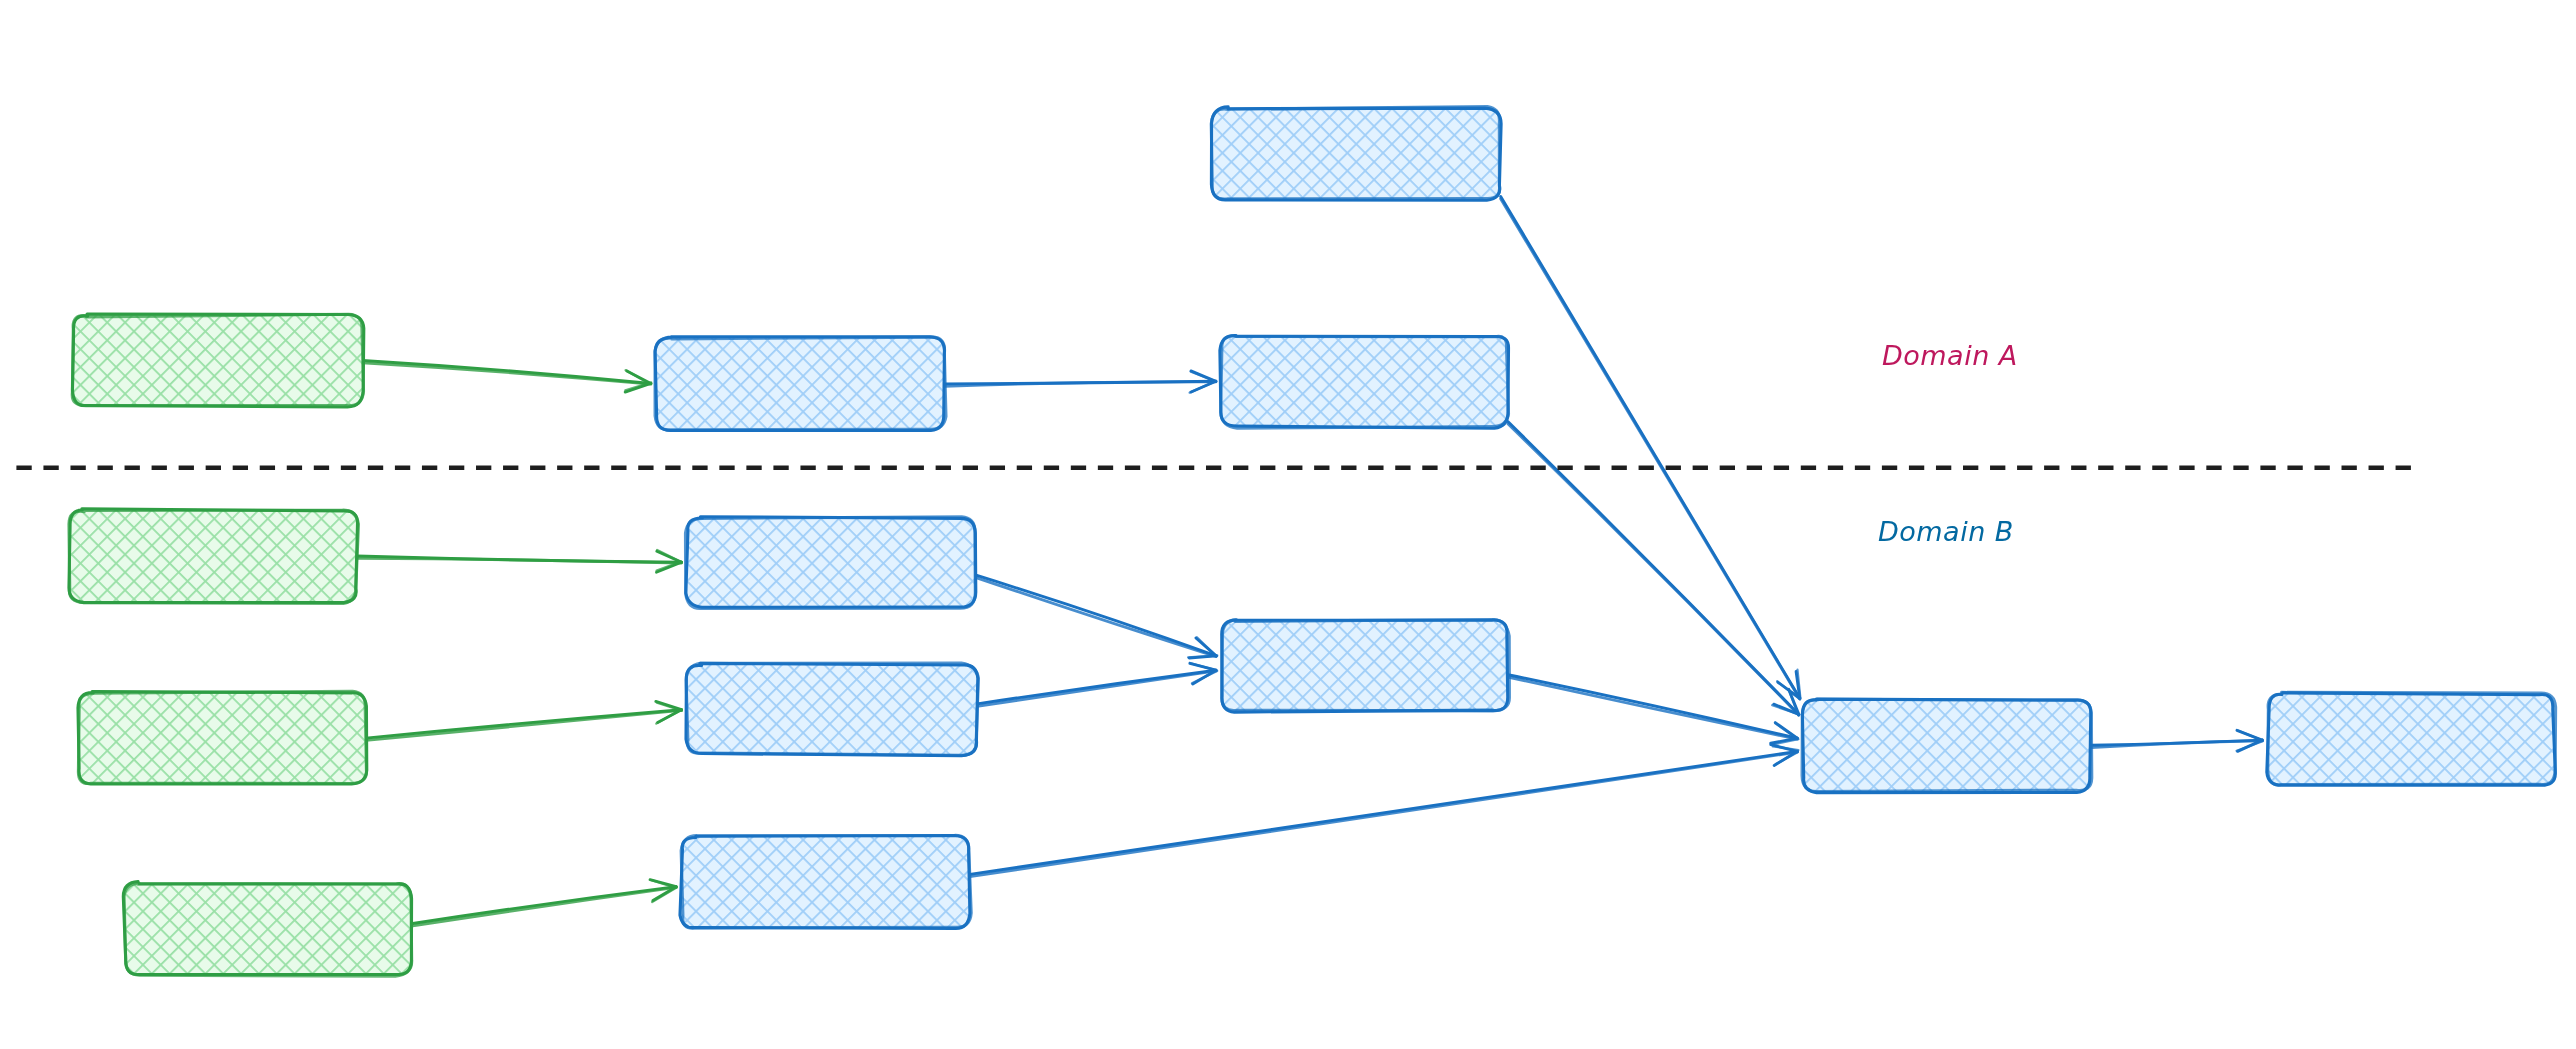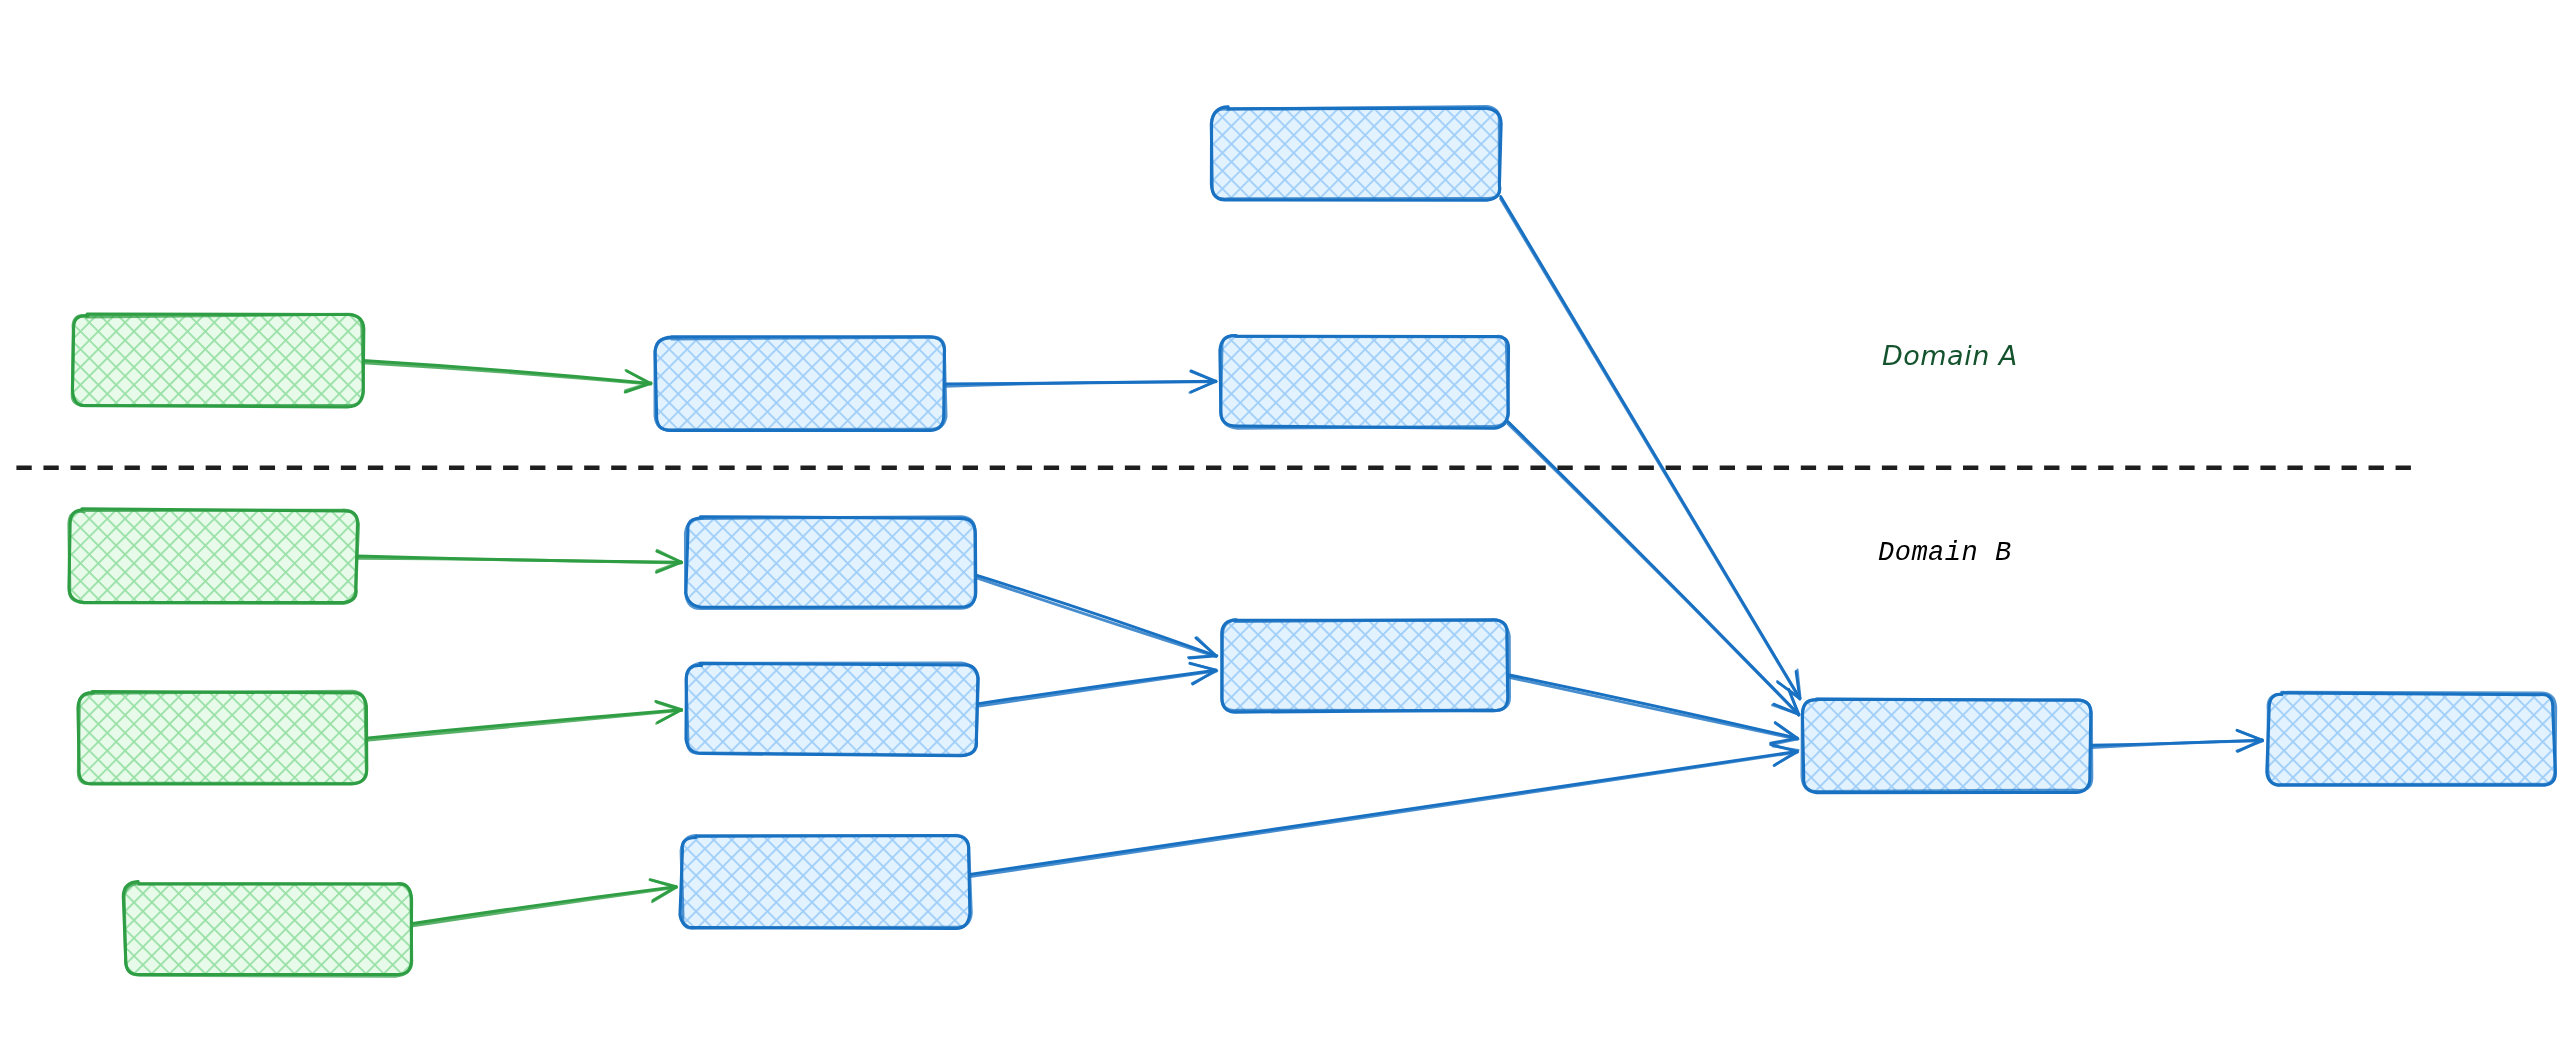--- a/index.html
+++ b/index.html
@@ -231,18 +231,18 @@
           <rect x="2516" y="770" width="318" height="102" rx="16" ry="16" fill="rgba(165,216,255,0.32)" stroke="none"></rect>
           <path d="M 2532.7 768.8 L 2817.1 770.9 Q 2833.6 768.6 2832.4 787.0 L 2835.3 857.6 Q 2835.7 872.7 2816.9 871.2 L 2531.9 871.4 Q 2516.5 871.6 2515.1 856.7 L 2517.7 787.2 Q 2517.4 768.8 2531.8 770.6" fill="none" stroke="#1971c2" stroke-width="3.4" stroke-linecap="round" stroke-linejoin="round" opacity="1"></path>
           <path d="M 2531.4 768.3 L 2819.6 769.1 Q 2834.5 769.2 2835.6 784.6 L 2835.1 855.9 Q 2833.4 872.6 2818.5 870.3 L 2531.0 870.5 Q 2517.3 873.1 2516.2 855.7 L 2516.8 787.3 Q 2514.8 770.0 2531.4 770.3" fill="none" stroke="#1971c2" stroke-width="3.4" stroke-linecap="round" stroke-linejoin="round" opacity="0.75"></path>
         </g>
       </g>
     <g id="divider-layer">
         <line x1="18" y1="519" x2="2680" y2="519" stroke="#1e1e1e" stroke-width="5" stroke-dasharray="17 13" stroke-linecap="butt"></line>
       </g>
   </svg>
 
-  <div class="domain-label" id="label-domain-a" style="left: 1882px; top: 340px; color: #14532d;">Domain A</div>
-
-  <div class="domain-label" id="label-domain-b" style="left: 1878px; top: 538px; color: #000000; font-family: Liberation Mono, monospace;">Domain B</div>
+  <div class="domain-label" id="label-domain-a" style="left: 1882px; top: 340px; color: #be185d;">Domain A</div>
+
+  <div class="domain-label" id="label-domain-b" style="left: 1878px; top: 516px; color: #0369a1;">Domain B</div>
 
 </div>
 
 
 </body></html>

